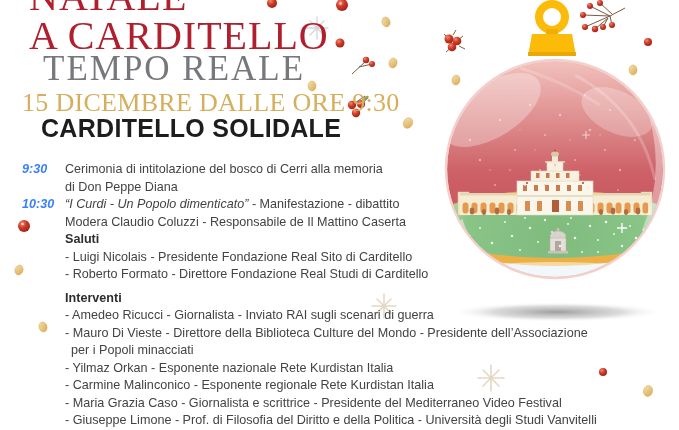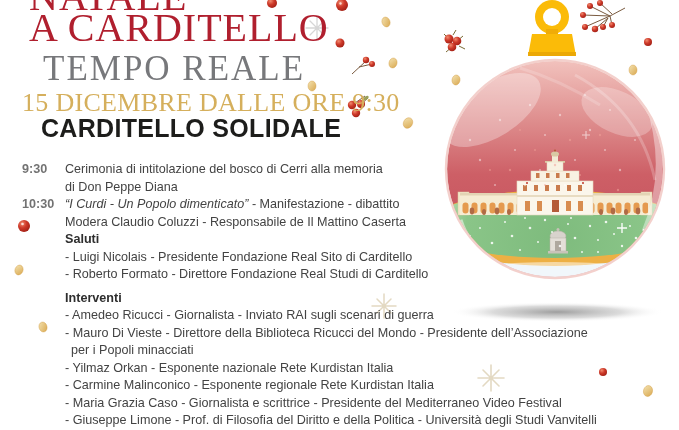--- a/index.html
+++ b/index.html
@@ -8,40 +8,40 @@
     background:#ffffff;
     font-family:"Liberation Sans",sans-serif;
   }
   .abs{position:absolute;}
   
   .title-red{
     font-family:"Liberation Serif",serif;
     color:#B01F2E;letter-spacing:1px;line-height:1;white-space:nowrap;
   }
   .t-natale{left:29px;top:-23px;font-size:40px;}
-  .t-acard {left:29px;top:8px;font-size:40px;}
+  .t-acard {left:29px;top:16px;font-size:40px;}
   .t-tempo{
     left:43px;top:51px;font-family:"Liberation Serif",serif;
     font-size:35px;color:#77787B;letter-spacing:2px;line-height:1;white-space:nowrap;
   }
   .t-date{
     left:22px;top:90px;font-family:"Liberation Serif",serif;
     font-size:26px;color:#D5AF5C;letter-spacing:.3px;line-height:1;white-space:nowrap;
   }
   .t-solidale{
     left:23px;top:116px;font-size:25px;font-weight:bold;color:#1D1D1B;
     letter-spacing:.3px;line-height:1;white-space:nowrap;margin-left:18px;
   }
   
   .content{
     left:22px;top:161px;width:604px;
     font-size:12.6px;line-height:17.5px;color:#434343;
   }
   .row{display:flex;}
-  .time{width:43px;font-weight:bold;color:#737373;flex:none;}
+  .time{width:43px;font-weight:bold;color:#3b82f6;flex:none;font-style:italic;}
   .desc{flex:1;}
   .italic{font-style:italic;}
   .sec-title{font-weight:bold;color:#2e2e2e;}
   .saluti-block{padding-left:43px;}
   .interventi-block{margin-top:6px;padding-left:43px;}
   .wrap-indent{padding-left:6px;}
   
   #art{left:0;top:0;pointer-events:none;}
 </style>
 </head>
@@ -333,21 +333,21 @@
 
   <div class="saluti-block">
     <div class="sec-title">Saluti</div>
     <div>- Luigi Nicolais - Presidente Fondazione Real Sito di Carditello</div>
     <div>- Roberto Formato - Direttore Fondazione Real Studi di Carditello</div>
   </div>
 
   <div class="interventi-block">
     <div class="sec-title">Interventi</div>
     <div>- Amedeo Ricucci - Giornalista - Inviato RAI sugli scenari di guerra</div>
-    <div>- Mauro Di Vieste - Direttore della Biblioteca Ricucci del Mondo - Presidente dell’Associazione</div>
+    <div>- Mauro Di Vieste - Direttore della Biblioteca Culture del Mondo - Presidente dell’Associazione</div>
     <div class="wrap-indent">per i Popoli minacciati</div>
     <div>- Yilmaz Orkan - Esponente nazionale Rete Kurdistan Italia</div>
     <div>- Carmine Malinconico - Esponente regionale Rete Kurdistan Italia</div>
     <div>- Maria Grazia Caso - Giornalista e scrittrice - Presidente del Mediterraneo Video Festival</div>
     <div>- Giuseppe Limone - Prof. di Filosofia del Diritto e della Politica - Università degli Studi Vanvitelli</div>
   </div>
 
 </div>
 
 </body></html>

